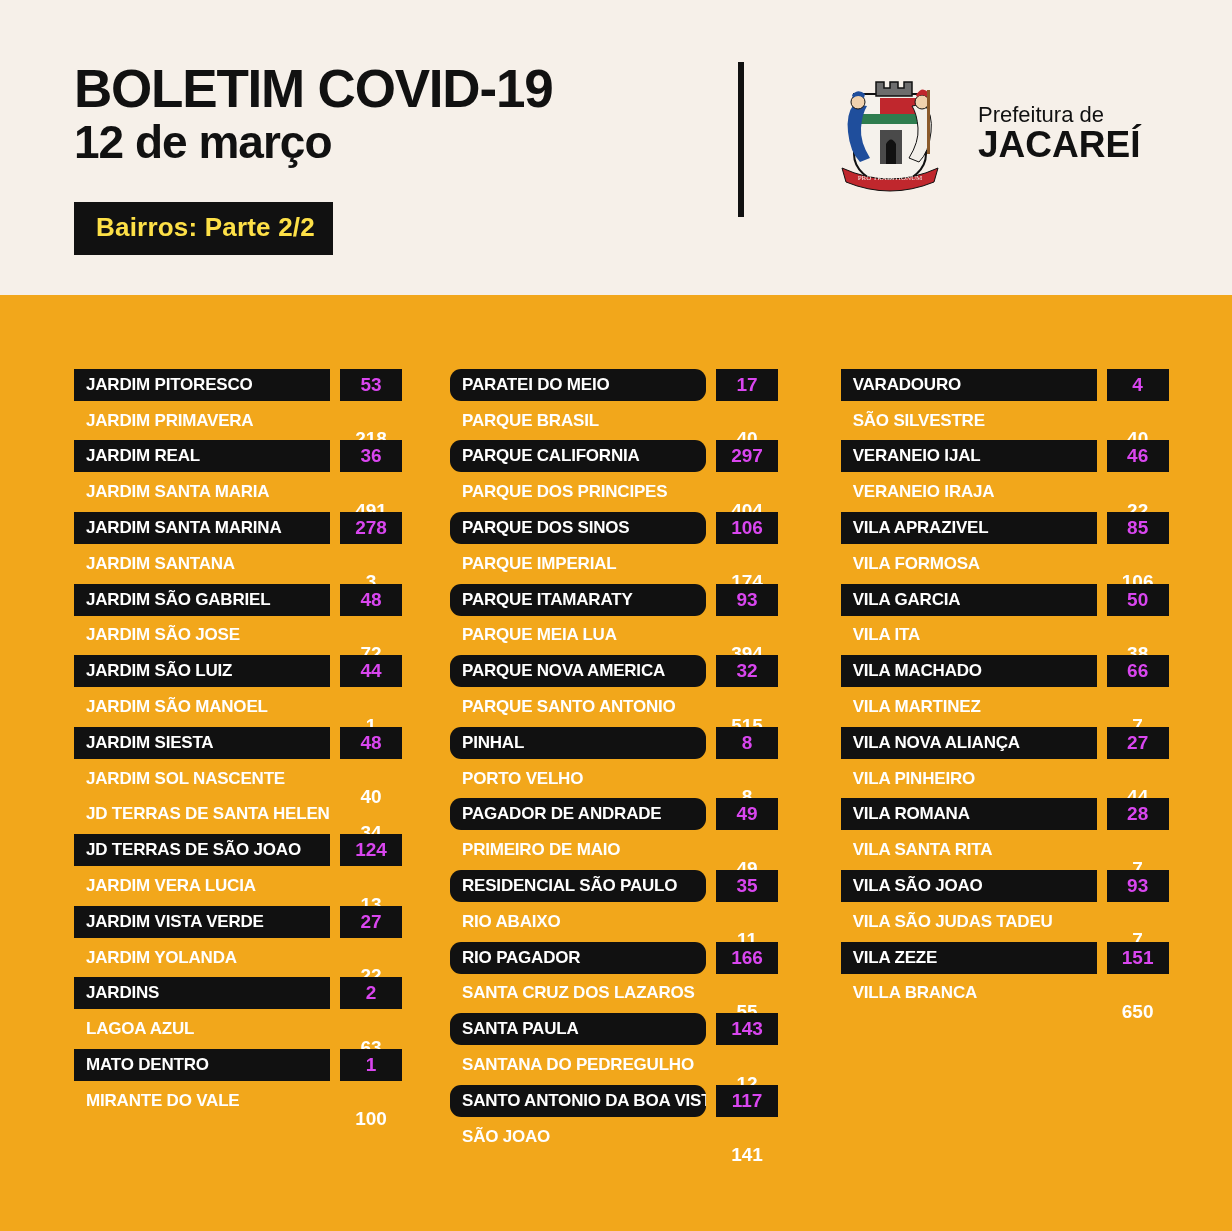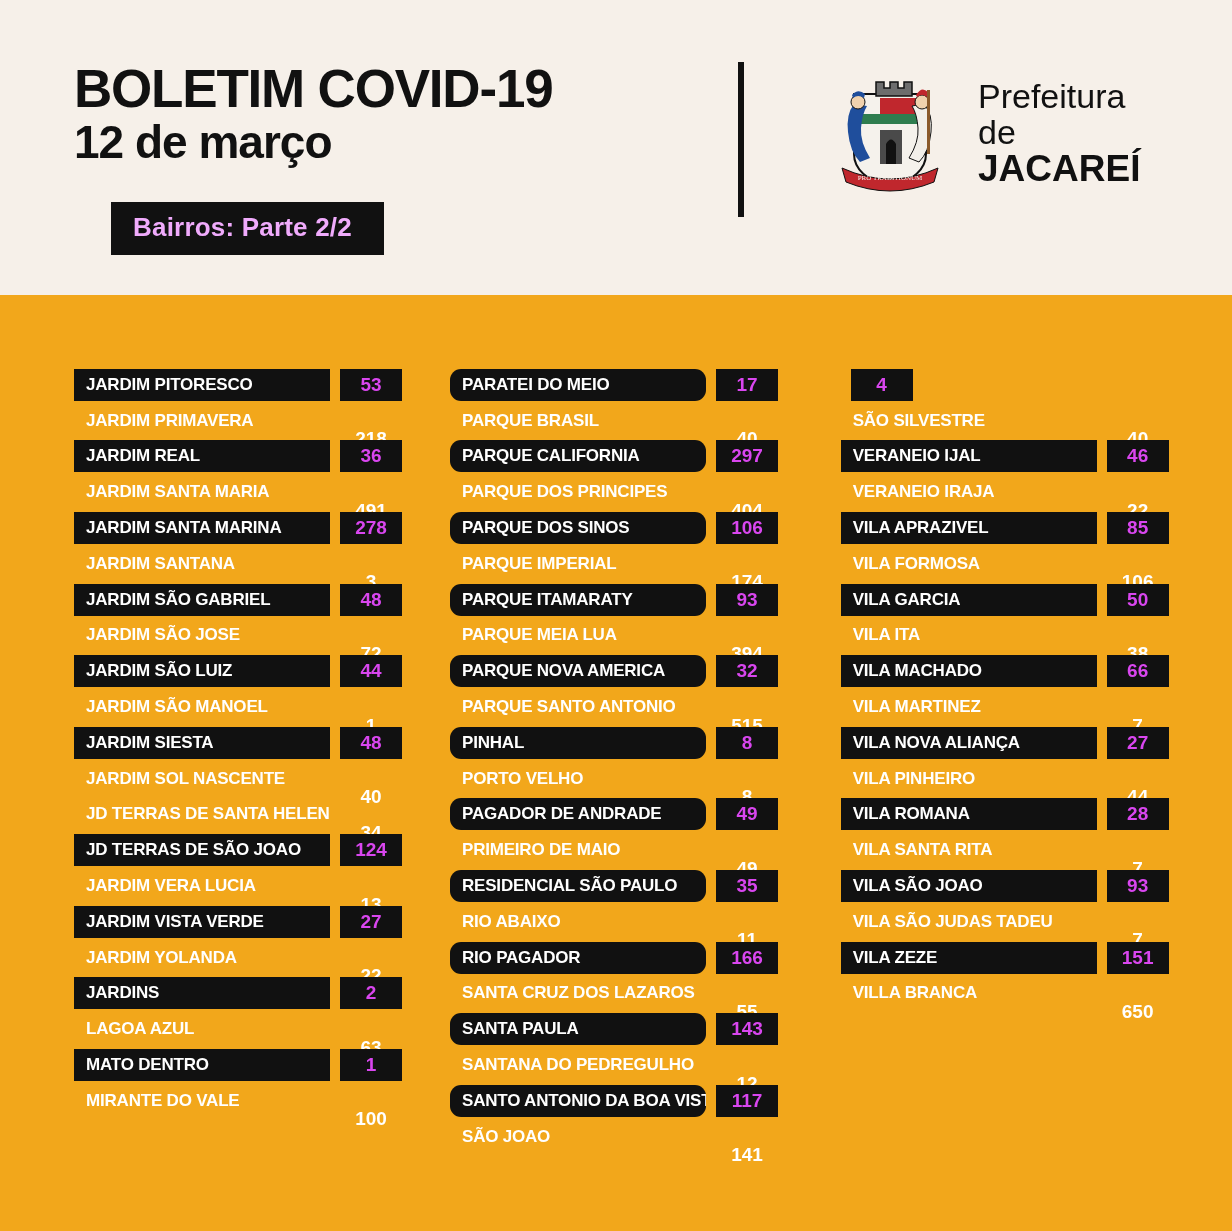--- a/index.html
+++ b/index.html
@@ -46,48 +46,47 @@
     color: #111111;
     letter-spacing: -1px;
     line-height: 1.08;
     margin: 2px 0 16px 0;
     white-space: nowrap;
   }
   .badge {
     display: inline-block;
     margin-top: 18px;
     background: #111111;
-    color: #f0abfc;
+    color: #fde047;
     font-size: 26px;
     font-weight: bold;
     letter-spacing: 0.2px;
-    padding: 10px 32px 12px 22px;
+    padding: 10px 18px 12px 22px;
     white-space: nowrap;
-    margin-left: 37px;
   }
   .divider {
     position: absolute;
     left: 664px;
     top: 0px;
     width: 6px;
     height: 155px;
     background: #111111;
   }
   .brand {
     position: absolute;
     left: 750px;
     top: 6px;
     display: flex;
     align-items: center;
     gap: 22px;
   }
   .crest { width: 132px; height: 132px; display: block; }
   .brand-text { line-height: 1.05; }
   .brand-line1 {
-    font-size: 34px;
+    font-size: 22px;
     color: #111111;
     font-weight: normal;
     letter-spacing: 0px;
   }
   .brand-line2 {
     font-size: 37px;
     color: #111111;
     font-weight: bold;
     letter-spacing: 0px;
   }
@@ -378,20 +377,21 @@
           <div class="name">SANTO ANTONIO DA BOA VISTA</div>
           <div class="val">117</div>
         </div>
         <div class="row light">
           <div class="name">SÃO JOAO</div>
           <div class="val">141</div>
         </div>
       </div>
     <div class="col col-3">
         <div class="row dark">
+          <div class="name">VARADOURO</div>
           <div class="val">4</div>
         </div>
         <div class="row light">
           <div class="name">SÃO SILVESTRE</div>
           <div class="val">40</div>
         </div>
         <div class="row dark">
           <div class="name">VERANEIO IJAL</div>
           <div class="val">46</div>
         </div>

